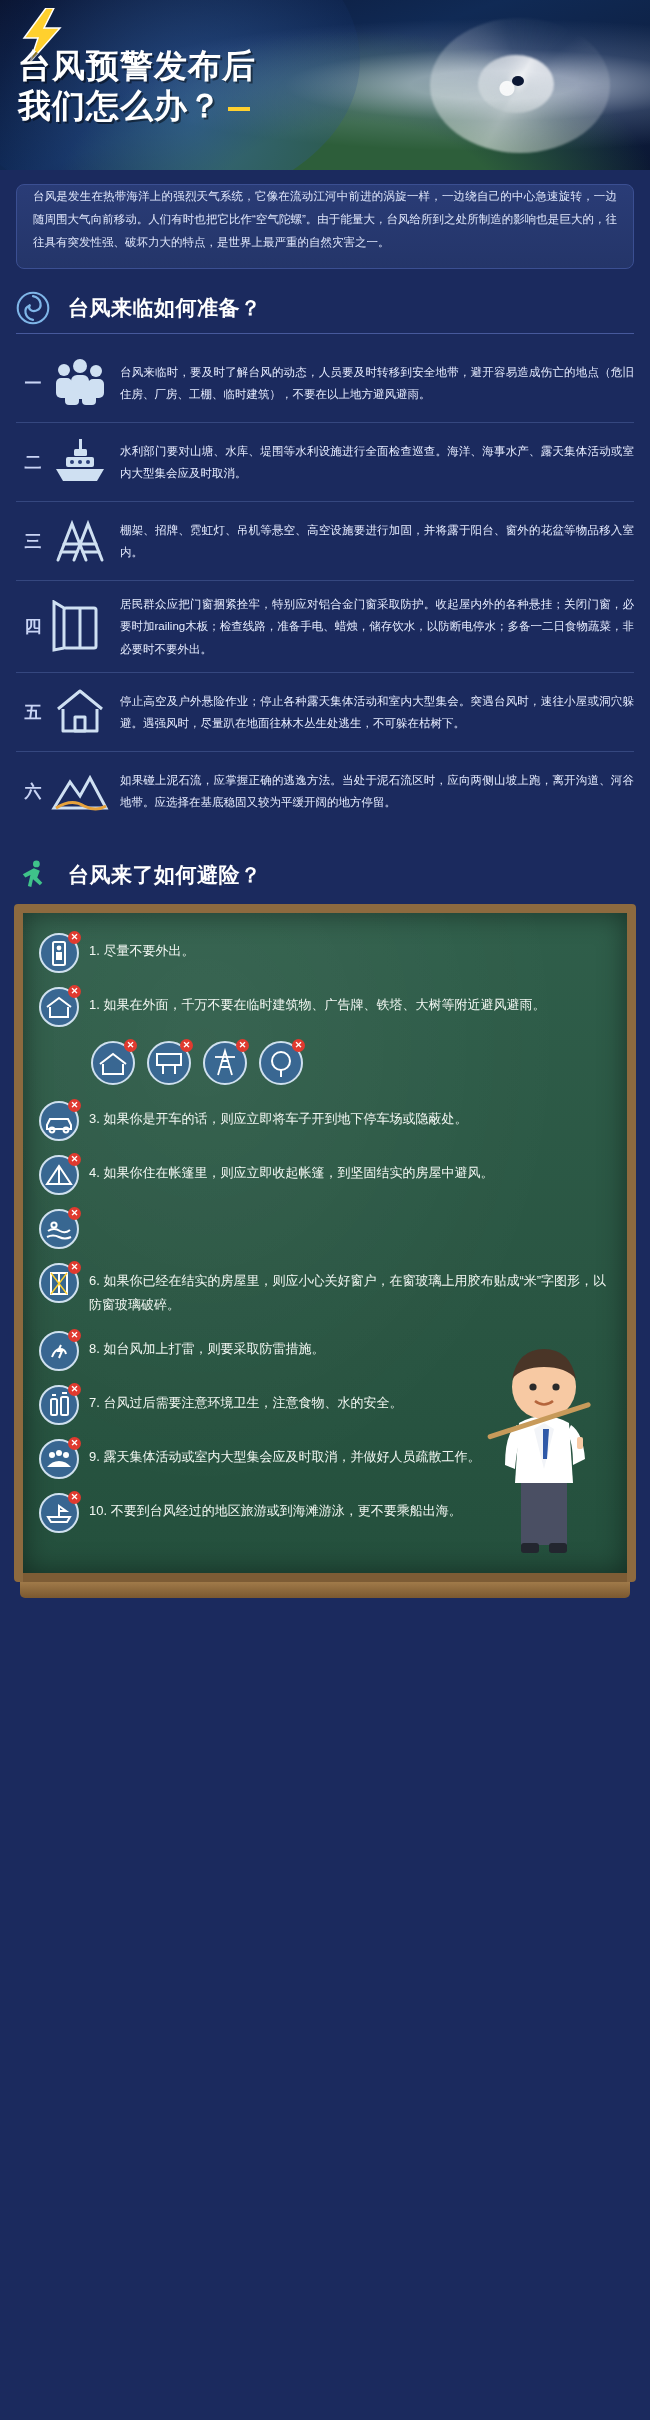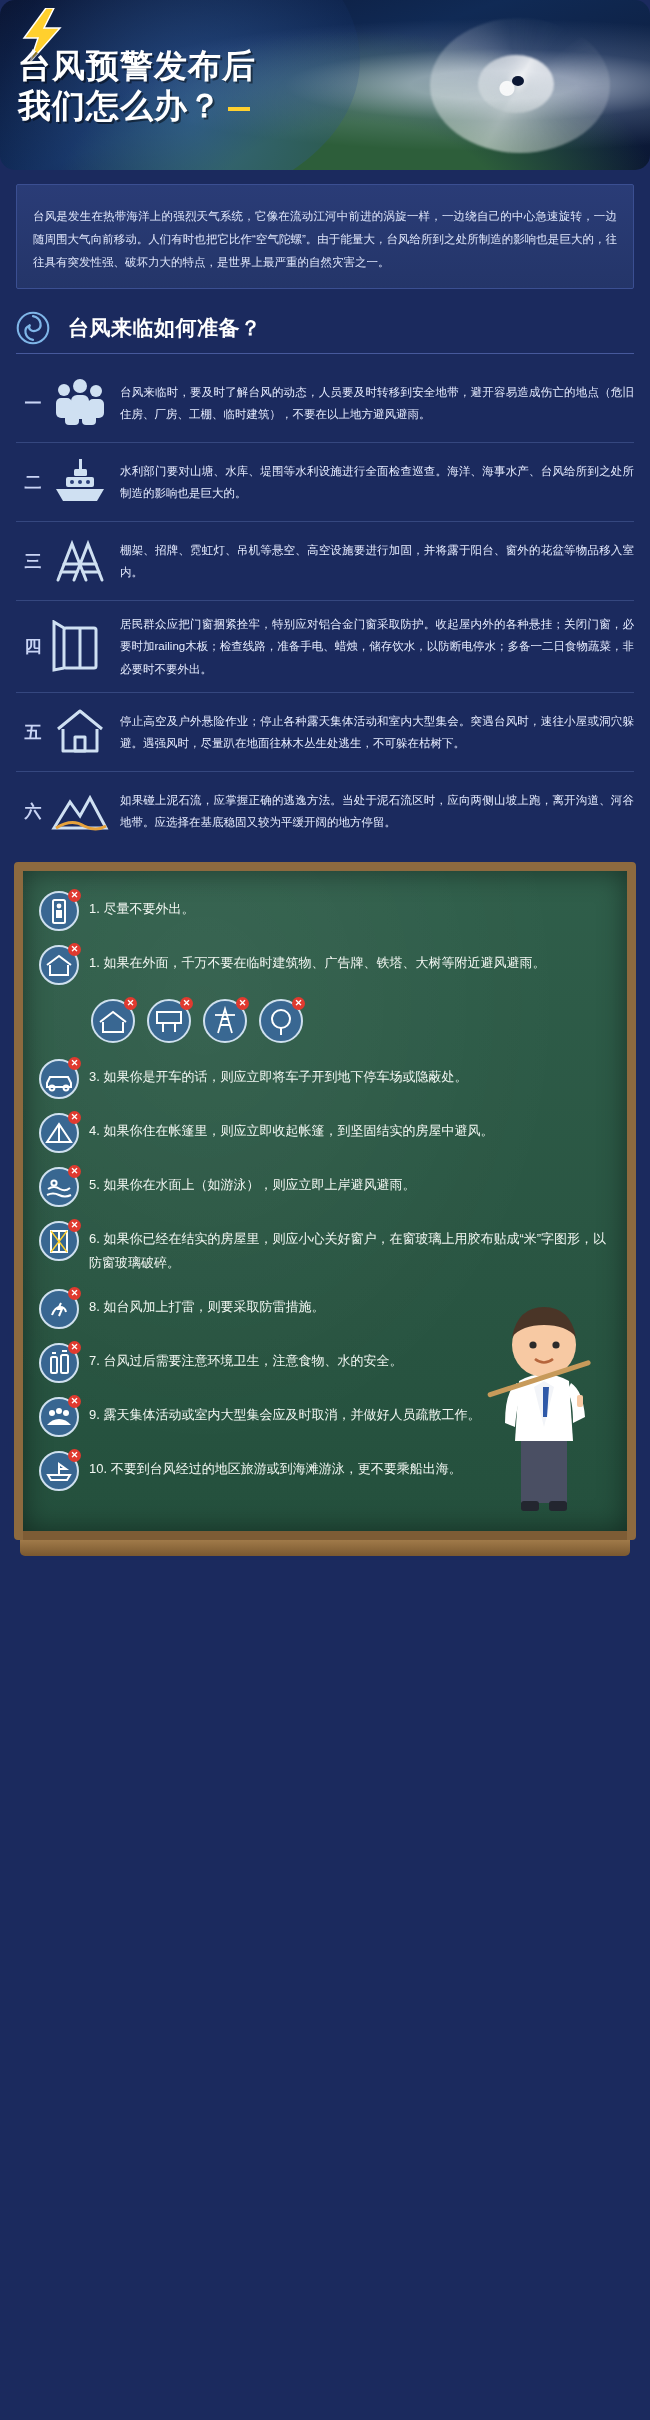--- a/index.html
+++ b/index.html
@@ -14,21 +14,20 @@
   
   .hero {
     position: relative;
     height: 170px;
     background:
       radial-gradient(circle at 78% 52%, rgba(255,255,255,0.85) 0 7px, rgba(255,255,255,0.0) 8px),
       radial-gradient(ellipse at 76% 50%, rgba(230,240,255,0.55) 0 12%, rgba(200,220,255,0.18) 30%, rgba(0,0,0,0) 55%),
       radial-gradient(ellipse at 55% 120%, #2d5e3a 0 28%, rgba(20,60,40,0) 60%),
       linear-gradient(160deg, #0a1430 0%, #102a55 45%, #0b1733 100%);
     overflow: hidden;
-    border-radius: 15px;
   }
   .hero .swirl {
     position: absolute; right: 40px; top: 18px;
     width: 180px; height: 135px; border-radius: 50%;
     background:
       conic-gradient(from 210deg, rgba(255,255,255,0.62), rgba(255,255,255,0.06) 38%, rgba(255,255,255,0.0) 55%, rgba(255,255,255,0.45) 85%, rgba(255,255,255,0.62));
     filter: blur(1.2px);
     opacity: .85;
   }
   .hero .swirl2 {
@@ -59,22 +58,22 @@
   .title-line .bar {
     display: inline-block; vertical-align: middle;
     width: 22px; height: 4px; background: #ffd02e; margin-left: 6px;
   }
 
   
   .intro {
     margin: 14px 16px 0 16px;
     background: linear-gradient(180deg, #2a3c77 0%, #243569 100%);
     border: 1px solid #3b4f92;
-    border-radius: 2px;
-    padding: 20px 16px 14px 16px;
+    border-radius: 8px;
+    padding: 0 16px 14px 16px;
     font-size: 11.5px; line-height: 2.0; color: #dfe6fb;
     text-align: justify;
   }
 
   
   .sec-head {
     display: flex; align-items: center; gap: 18px;
     margin: 22px 16px 8px 16px;
   }
   .sec-head .glyph { width: 34px; height: 34px; flex: none; }
@@ -216,21 +215,21 @@
         <g fill="#cfe0f2">
           <path d="M6 34 h48 l-7 12 H13 z"></path>
           <rect x="16" y="22" width="28" height="10" rx="2"></rect>
           <rect x="24" y="14" width="13" height="7" rx="1.5"></rect>
           <rect x="29" y="4" width="3" height="10"></rect>
           <circle cx="22" cy="27" r="2" fill="#2b3f7a"></circle>
           <circle cx="30" cy="27" r="2" fill="#2b3f7a"></circle>
           <circle cx="38" cy="27" r="2" fill="#2b3f7a"></circle>
         </g>
       </svg>
-      <div class="prep-txt">水利部门要对山塘、水库、堤围等水利设施进行全面检查巡查。海洋、海事水产、台风给所到之处所制造的影响也是巨大的。</div>
+      <div class="prep-txt">水利部门要对山塘、水库、堤围等水利设施进行全面检查巡查。海洋、海事水产、露天集体活动或室内大型集会应及时取消。</div>
     </div>
 
     <div class="prep-row">
       <div class="prep-num">三</div>
       <svg class="prep-ico" viewBox="0 0 60 54">
         <g stroke="#cfe0f2" stroke-width="3" fill="none" stroke-linecap="round">
           <path d="M8 46 L22 10 L36 46"></path>
           <path d="M24 46 L38 10 L52 46"></path>
           <path d="M14 30 H30"></path>
             <path d="M30 30 H46"></path>
@@ -270,20 +269,29 @@
       <svg class="prep-ico" viewBox="0 0 60 54">
         <g>
           <path d="M4 44 L20 18 L30 32 L40 14 L56 44 Z" fill="none" stroke="#cfe0f2" stroke-width="3"></path>
           <path d="M6 44 Q22 34 34 42 Q46 48 56 42" fill="none" stroke="#e6a23c" stroke-width="3"></path>
         </g>
       </svg>
       <div class="prep-txt">如果碰上泥石流，应掌握正确的逃逸方法。当处于泥石流区时，应向两侧山坡上跑，离开沟道、河谷地带。应选择在基底稳固又较为平缓开阔的地方停留。</div>
     </div>
   </div>
 
+  <div class="sec-head" style="margin-top:28px;">
+    <svg class="glyph" viewBox="0 0 40 40">
+      <g fill="#3fc28a">
+        <circle cx="24" cy="7" r="4"></circle>
+        <path d="M21 12 l7 3 -3 8 6 6 -3 3 -8 -7 -2 9 -4 -1 3 -13 -6 3 -3 -4 z"></path>
+      </g>
+    </svg>
+    <h2>台风来了如何避险？</h2>
+  </div>
 
   <div class="board-wrap">
     <div class="board">
 
       <div class="chalk-row">
         <div class="chalk-ico cico">
           <div class="ring"></div>
           <svg viewBox="0 0 40 40" width="40" height="40">
               <g fill="#fff">
                 <rect x="14" y="9" width="12" height="23" rx="1.5" fill="none" stroke="#fff" stroke-width="2"></rect>
@@ -387,21 +395,20 @@
           <div class="ring"></div>
           <svg viewBox="0 0 40 40" width="40" height="40">
               <g fill="none" stroke="#fff" stroke-width="2">
                 <circle cx="15" cy="16" r="2.6"></circle>
                 <path d="M9 22 q6 -4 12 0 q5 3 10 -1"></path>
                 <path d="M8 28 q6 -3 12 0 q6 3 12 0"></path>
               </g>
             </svg>
           <div class="x">✕</div>
         </div>
-        <div class="chalk-txt">5. 如果你在水面上（如游泳），则应立即上岸避风避雨。</div>
       </div>
 
       <div class="chalk-row">
         <div class="chalk-ico cico">
           <div class="ring"></div>
           <svg viewBox="0 0 40 40" width="40" height="40">
               <g fill="none" stroke="#fff" stroke-width="2">
                 <rect x="12" y="10" width="16" height="21"></rect>
                 <path d="M20 10 v21"></path>
                 <path d="M12 10 L28 31 M28 10 L12 31" stroke="#ffd02e" stroke-width="1.4"></path>

